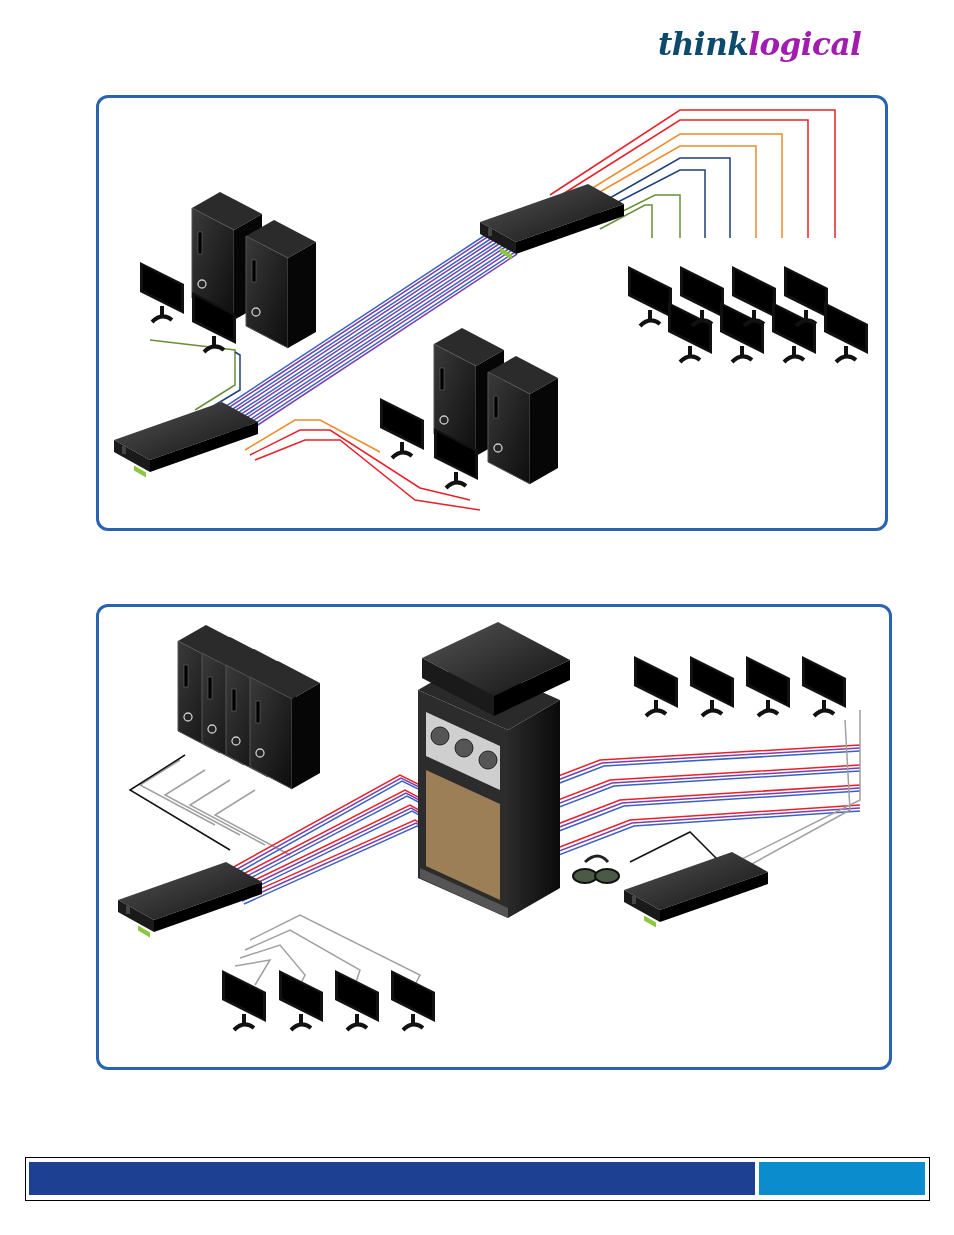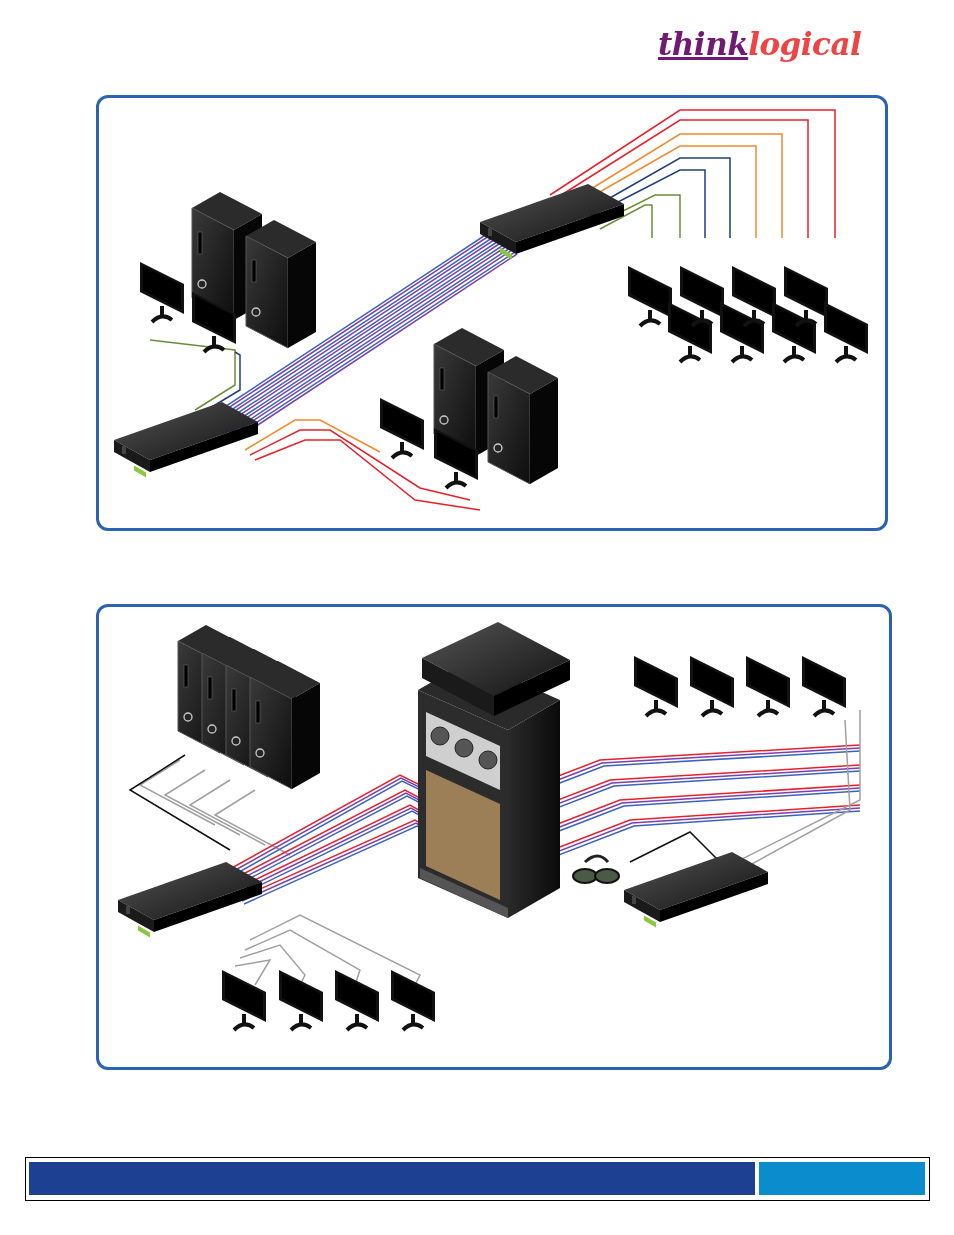--- a/index.html
+++ b/index.html
@@ -1,19 +1,19 @@
 <!DOCTYPE html>
 <html><head>
 <meta charset="utf-8">
 <style>
   html,body{margin:0;padding:0;background:#ffffff;}
   body{width:954px;height:1235px;position:relative;overflow:hidden;font-family:"DejaVu Sans",sans-serif;}
   .logo{position:absolute;left:658px;top:26px;font-family:"DejaVu Serif",serif;font-style:italic;font-weight:bold;font-size:31px;letter-spacing:-0.5px;}
-  .logo .a{color:#701a75;text-decoration:underline;}
-  .logo .b{color:#ef4444;}
+  .logo .a{color:#0c4a6e;}
+  .logo .b{color:#a21caf;}
   .panel{position:absolute;border:3px solid #2a63b0;border-radius:12px;background:#fff;}
   #panel1{left:96px;top:95px;width:786px;height:430px;}
   #panel2{left:96px;top:604px;width:790px;height:460px;}
   svg.dia{position:absolute;left:0;top:0;}
   .footer{position:absolute;left:25px;top:1157px;width:903px;height:42px;border:1.5px solid #000;background:#fff;}
   .footer .left{position:absolute;left:3px;top:4px;width:726px;height:33px;background:#1e4093;}
   .footer .right{position:absolute;left:733px;top:4px;width:166px;height:33px;background:#0a8ccd;}
 </style>
 </head>
 <body>

